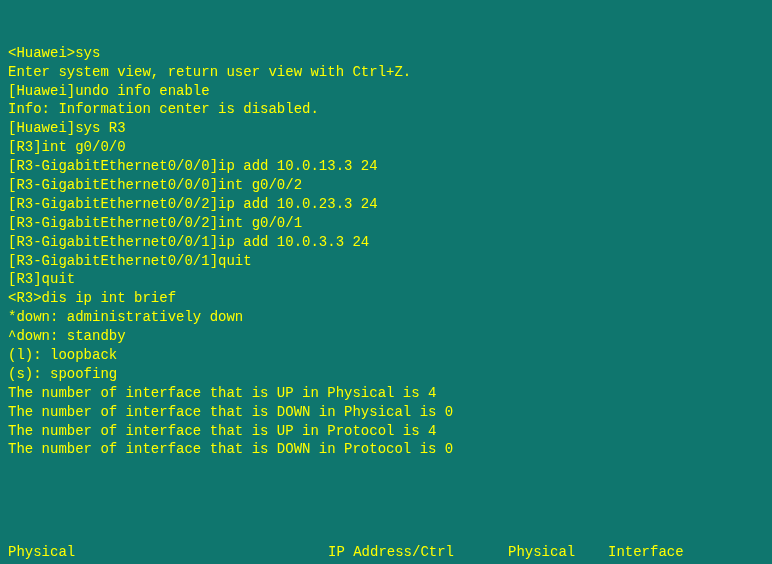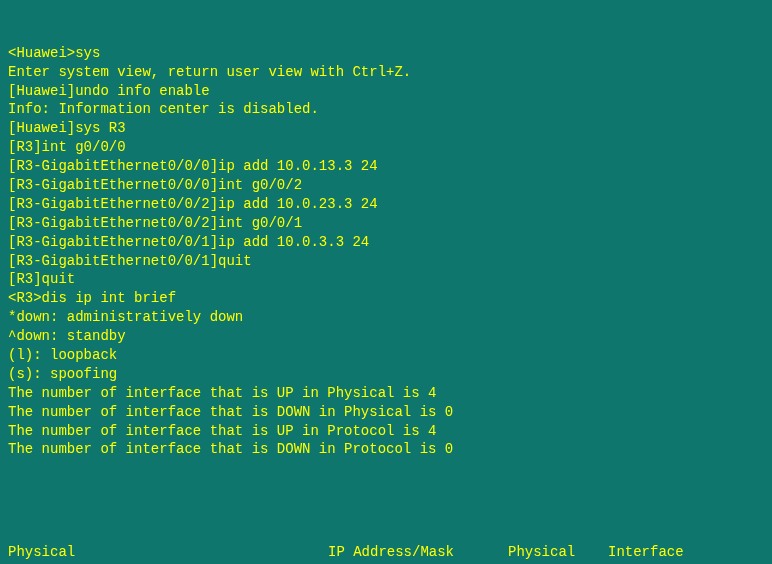--- a/index.html
+++ b/index.html
@@ -57,20 +57,20 @@
     }
   </style>
 </head>
 <body>
 
 <div id="terminal">
   <div id="lines-container"><div class="line">&lt;Huawei&gt;sys</div><div class="line">Enter system view, return user view with Ctrl+Z.</div><div class="line">[Huawei]undo info enable</div><div class="line">Info: Information center is disabled.</div><div class="line">[Huawei]sys R3</div><div class="line">[R3]int g0/0/0</div><div class="line">[R3-GigabitEthernet0/0/0]ip add 10.0.13.3 24</div><div class="line">[R3-GigabitEthernet0/0/0]int g0/0/2</div><div class="line">[R3-GigabitEthernet0/0/2]ip add 10.0.23.3 24</div><div class="line">[R3-GigabitEthernet0/0/2]int g0/0/1</div><div class="line">[R3-GigabitEthernet0/0/1]ip add 10.0.3.3 24</div><div class="line">[R3-GigabitEthernet0/0/1]quit</div><div class="line">[R3]quit</div><div class="line">&lt;R3&gt;dis ip int brief</div><div class="line">*down: administratively down</div><div class="line">^down: standby</div><div class="line">(l): loopback</div><div class="line">(s): spoofing</div><div class="line">The number of interface that is UP in Physical is 4</div><div class="line">The number of interface that is DOWN in Physical is 0</div><div class="line">The number of interface that is UP in Protocol is 4</div><div class="line">The number of interface that is DOWN in Protocol is 0</div></div>
   <div class="table-section">
     <div class="table-row">
       <span class="col-interface" id="hdr-interface">Physical</span>
-      <span class="col-ip" id="hdr-ip">IP Address/Mask</span>
+      <span class="col-ip" id="hdr-ip">IP Address/Ctrl</span>
       <span class="col-physical" id="hdr-physical">Physical</span>
       <span class="col-protocol" id="hdr-protocol">Interface</span>
     </div>
     
   </div>
   
 </div>
 
 </body></html>

